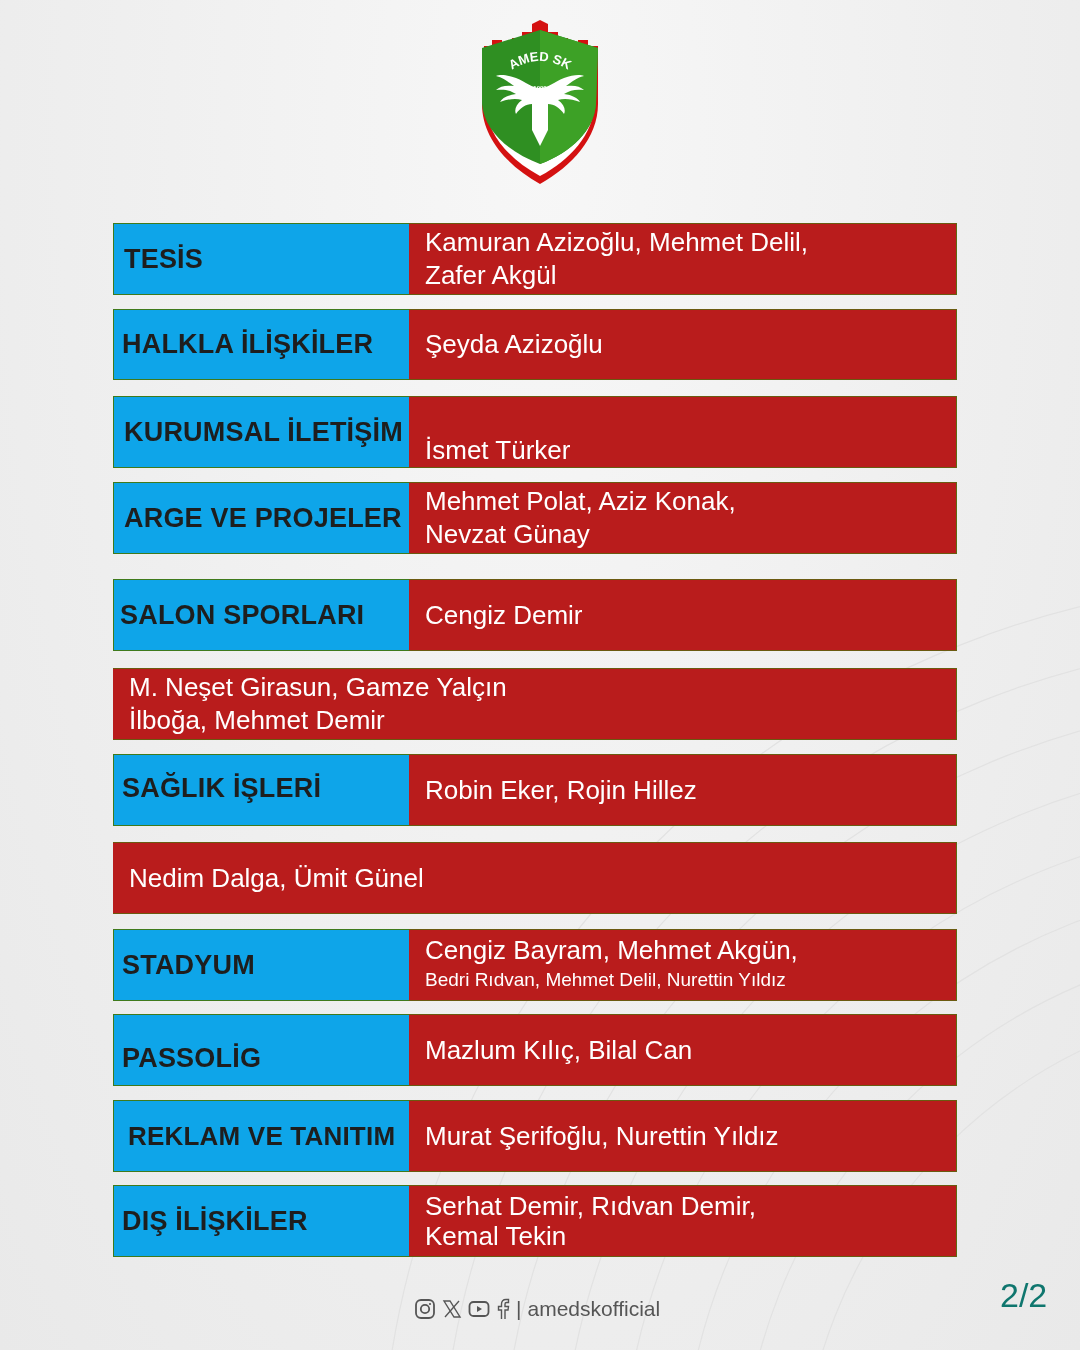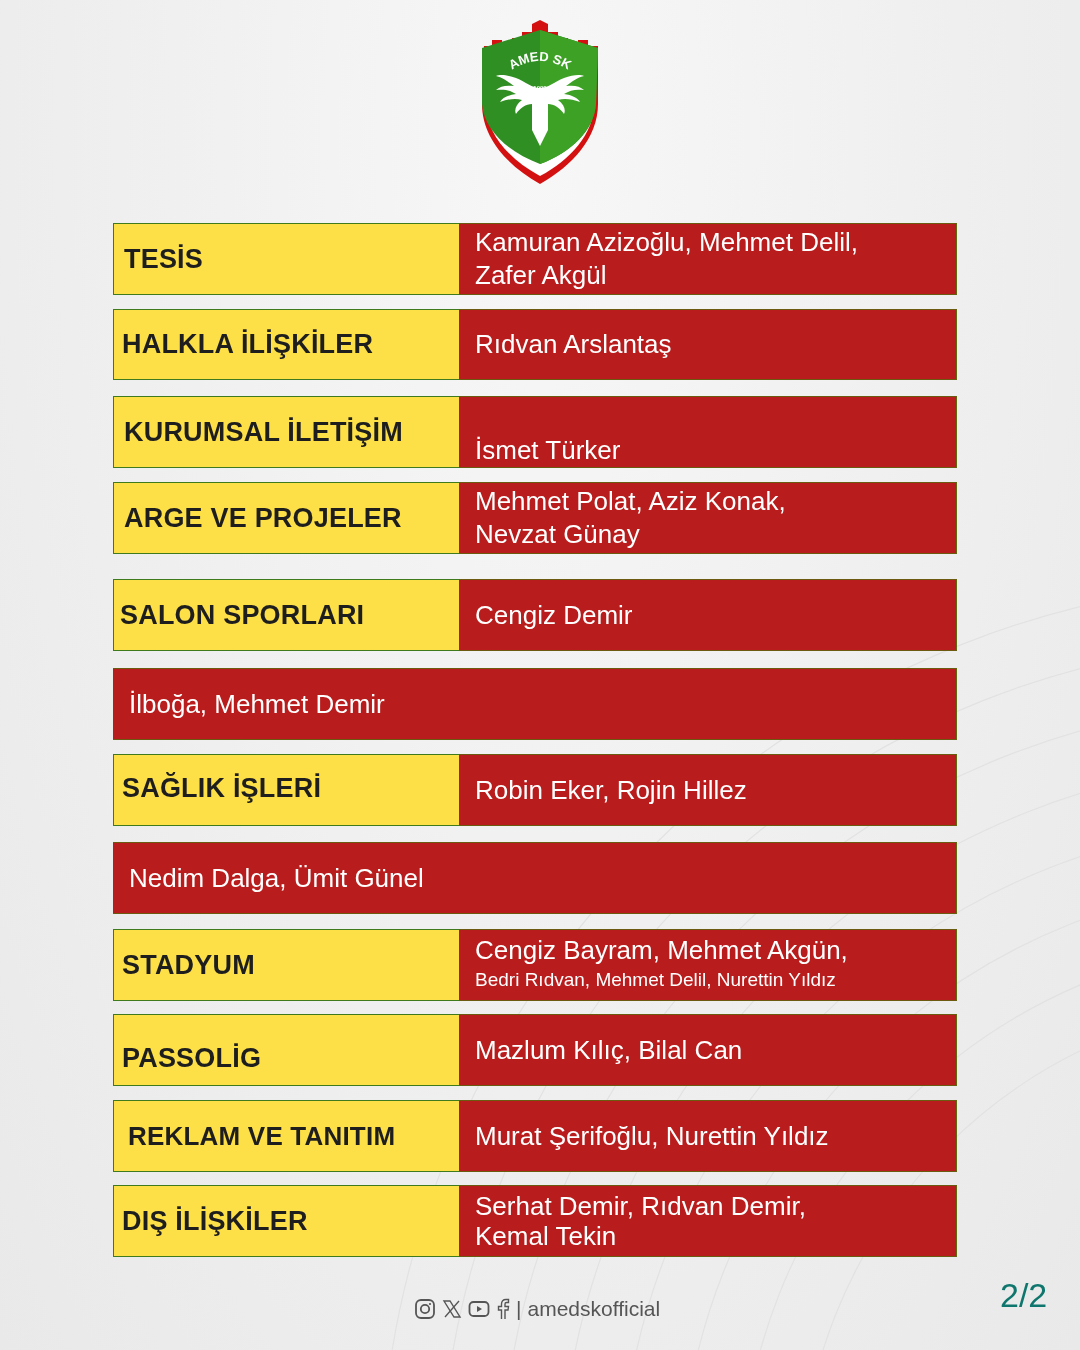--- a/index.html
+++ b/index.html
@@ -14,22 +14,22 @@
       position: absolute; inset: 0; pointer-events: none;
     }
     .logo {
       position: absolute; left: 476px; top: 18px; width: 128px; height: 168px;
     }
     .row {
       position: absolute; left: 113px; width: 844px; height: 72px;
       display: flex; box-sizing: border-box;
     }
     .row .label-cell {
-      width: 346px; height: 100%; box-sizing: border-box;
-      background: #fde047;
+      width: 296px; height: 100%; box-sizing: border-box;
+      background: #0ea5e9;
       border: 1.5px solid #3f7a1c; border-right: none;
       display: flex; align-items: center;
       padding-left: 8px;
       font-weight: bold; font-size: 27px; color: #1e1e1e;
       letter-spacing: 0.2px;
     }
     .row .names-cell {
       flex: 1; height: 100%; box-sizing: border-box;
       background: #b91c1c;
       border-top: 1.5px solid #6b5a10; border-bottom: 1.5px solid #6b5a10; border-right: 1.5px solid #5e6a10;
@@ -93,21 +93,21 @@
     <div>
         <div>Kamuran Azizoğlu, Mehmet Delil,</div>
         <div>Zafer Akgül</div>
       </div>
   </div>
 </div>
 
 <div class="row" style="top:309px; height:71px">
   <div class="label-cell">HALKLA İLİŞKİLER</div>
   <div class="names-cell">
-    <div>Rıdvan Arslantaş</div>
+    <div>Şeyda Azizoğlu</div>
   </div>
 </div>
 
 <div class="row" style="top:396px">
   <div class="label-cell" style="padding-left:10px">KURUMSAL İLETİŞİM</div>
   <div class="names-cell" style="align-items:flex-end; padding-top:16px">
     <div>İsmet Türker</div>
   </div>
 </div>
 
@@ -124,20 +124,21 @@
 <div class="row" style="top:579px">
   <div class="label-cell" style="padding-left:6px">SALON SPORLARI</div>
   <div class="names-cell">
     <div>Cengiz Demir</div>
   </div>
 </div>
 
 <div class="row" style="top:668px">
   <div class="names-cell">
     <div>
+        <div>M. Neşet Girasun, Gamze Yalçın</div>
         <div>İlboğa, Mehmet Demir</div>
       </div>
   </div>
 </div>
 
 <div class="row" style="top:754px">
   <div class="label-cell" style="align-items:flex-start; padding-top:18px">SAĞLIK İŞLERİ</div>
   <div class="names-cell">
     <div>Robin Eker, Rojin Hillez</div>
   </div>

